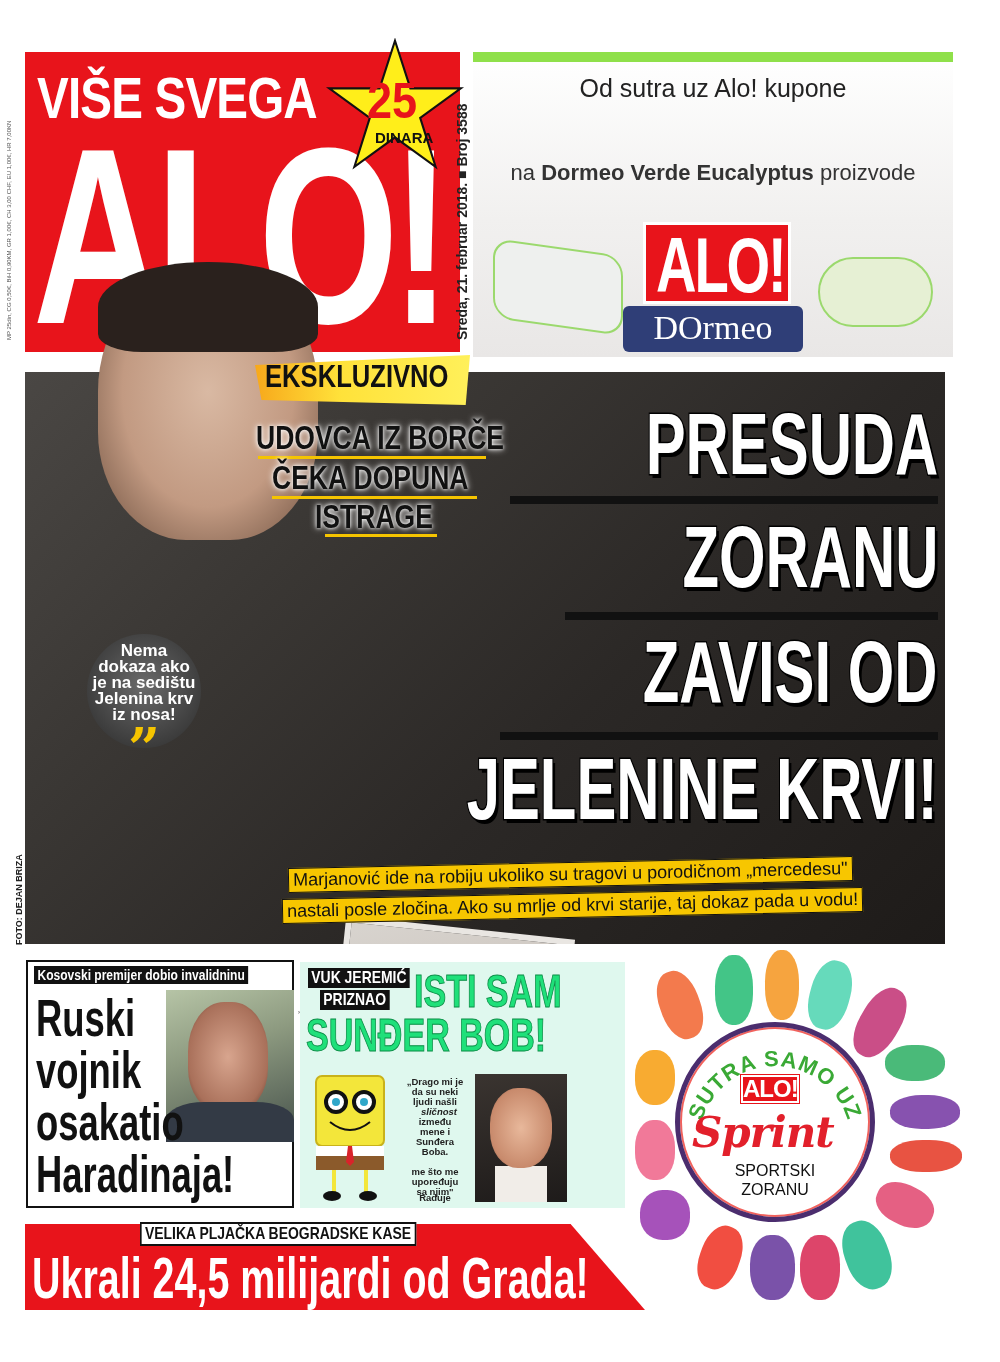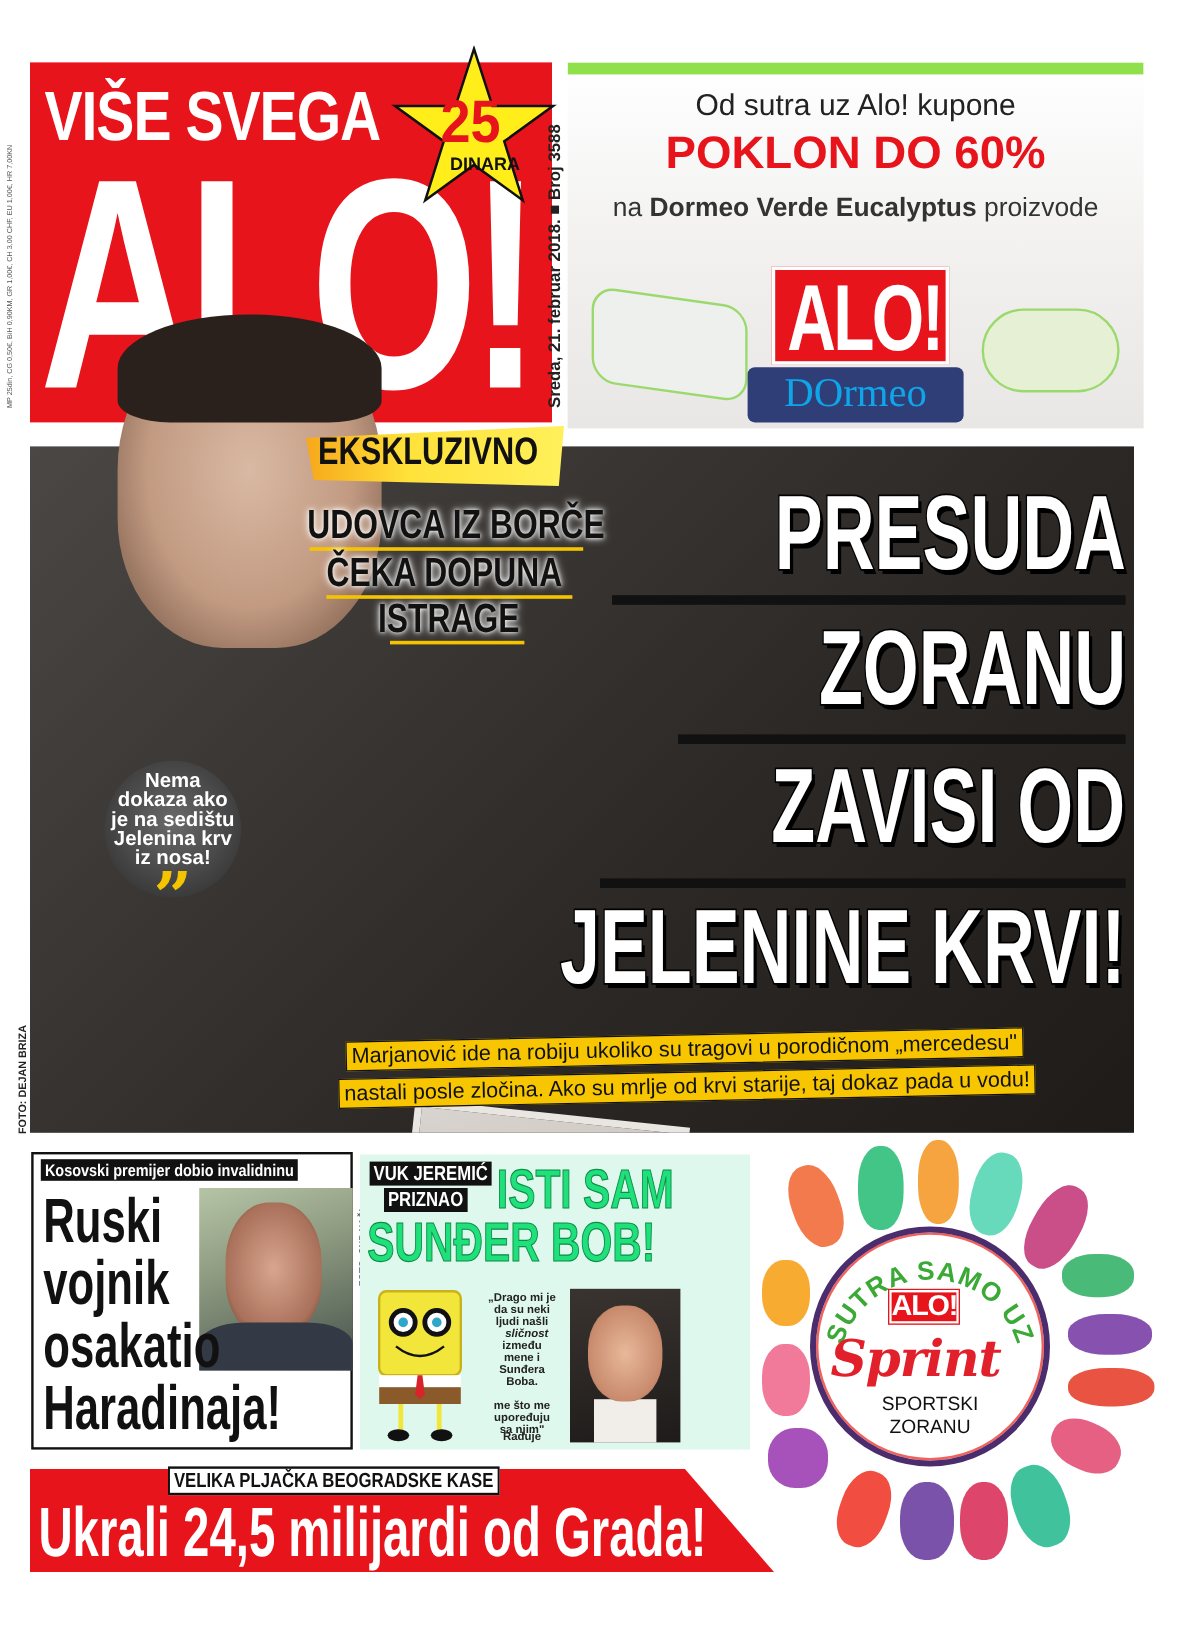--- a/index.html
+++ b/index.html
@@ -19,21 +19,21 @@
 
   
   #ad-box { left: 473px; top: 52px; width: 480px; height: 305px; background: linear-gradient(180deg,#ffffff 0%,#f1f0ef 55%,#e9e7e6 100%); overflow: hidden; }
   #ad-bar { left: 0; top: 0; width: 480px; height: 10px; background: #8fe04a; }
   #ad-line1 { left: 0; top: 22px; width: 480px; text-align: center; font-size: 25px; color: #222; }
   #ad-line2 { left: 0; top: 55px; width: 480px; text-align: center; font-size: 38px; font-weight: 700; color: #e8141b; }
   #ad-line3 { left: 0; top: 108px; width: 480px; text-align: center; font-size: 22px; color: #333; }
   #ad-line3 b { font-weight: 700; }
   #ad-alo { left: 170px; top: 170px; width: 148px; height: 82px; background: #e8141b; border: 3px solid #fff; }
   #ad-alo span { display:block; font-size: 78px; line-height: 80px; color: #fff; font-weight: 900; transform: scaleX(0.72); transform-origin: left top; margin-left: 10px; letter-spacing: -3px; }
-  #ad-dormeo { left: 150px; top: 254px; width: 180px; height: 46px; background: #2f3e77; border-radius: 6px; color: #0ea5e9; font-family: "Liberation Serif", serif; font-size: 34px; text-align: center; line-height: 44px; }
+  #ad-dormeo { left: 150px; top: 254px; width: 180px; height: 46px; background: #2f3e77; border-radius: 6px; color: #ffffff; font-family: "Liberation Serif", serif; font-size: 34px; text-align: center; line-height: 44px; }
   #ad-pillow { left: 20px; top: 195px; width: 130px; height: 80px; background: #eef0ee; border: 2px solid #9bd96d; border-radius: 20px; transform: skewY(8deg); }
   #ad-roll { left: 345px; top: 205px; width: 115px; height: 70px; background: #e6f0d4; border: 2px solid #9bd96d; border-radius: 35px; }
 
   
   #main-photo { left: 25px; top: 372px; width: 920px; height: 572px; background: linear-gradient(135deg,#4a4744 0%,#3a3734 30%,#2b2826 60%,#1e1b19 100%); overflow: hidden; }
   #person-head { left: 70px; top: 250px; width: 220px; height: 270px; background: radial-gradient(ellipse at 50% 45%, #d9b9a3 0%, #c29a82 55%, #6b4e3d 100%); border-radius: 45% 45% 40% 40%; }
   #person-hair { left: 70px; top: 248px; width: 220px; height: 90px; background: #2a211d; border-radius: 50% 50% 20% 20%; }
   #portrait-frame { left: 305px; top: 555px; width: 230px; height: 300px; background: linear-gradient(160deg,#d8d4cf,#b5a79c); border: 6px solid #e9e6e2; transform: rotate(6deg); }
 
   #exclusive-banner { left: 255px; top: 355px; width: 215px; height: 50px; background: linear-gradient(90deg,#f7a81b,#ffe23a 40%,#fff05a); clip-path: polygon(0 20%,100% 0,98% 100%,3% 90%); }
@@ -102,21 +102,20 @@
   </div>
   <div class="abs" id="price-num">25</div>
   <div class="abs" id="price-unit">DINARA</div>
 </div>
 <div class="abs" id="side-date">Sreda, 21. februar 2018. ■ Broj 3588</div>
 <div class="abs" id="fine-print">MP 25din, CG 0,50€, BiH 0,90KM, GR 1,00€, CH 3,00 CHF, EU 1,00€, HR 7,00KN</div>
 
 <div class="abs" id="ad-box">
   <div class="abs" id="ad-bar"></div>
   <div class="abs" id="ad-line1">Od sutra uz Alo! kupone</div>
-  <div class="abs" id="ad-line2">POKLON DO 60%</div>
   <div class="abs" id="ad-line3"><span>na </span><b>Dormeo Verde Eucalyptus</b><span> proizvode</span></div>
   <div class="abs" id="ad-pillow"></div>
   <div class="abs" id="ad-roll"></div>
   <div class="abs" id="ad-alo">
       <span>ALO!</span>
     </div>
   <div class="abs" id="ad-dormeo">DOrmeo</div>
 </div>
 
 <div class="abs" id="main-photo">

